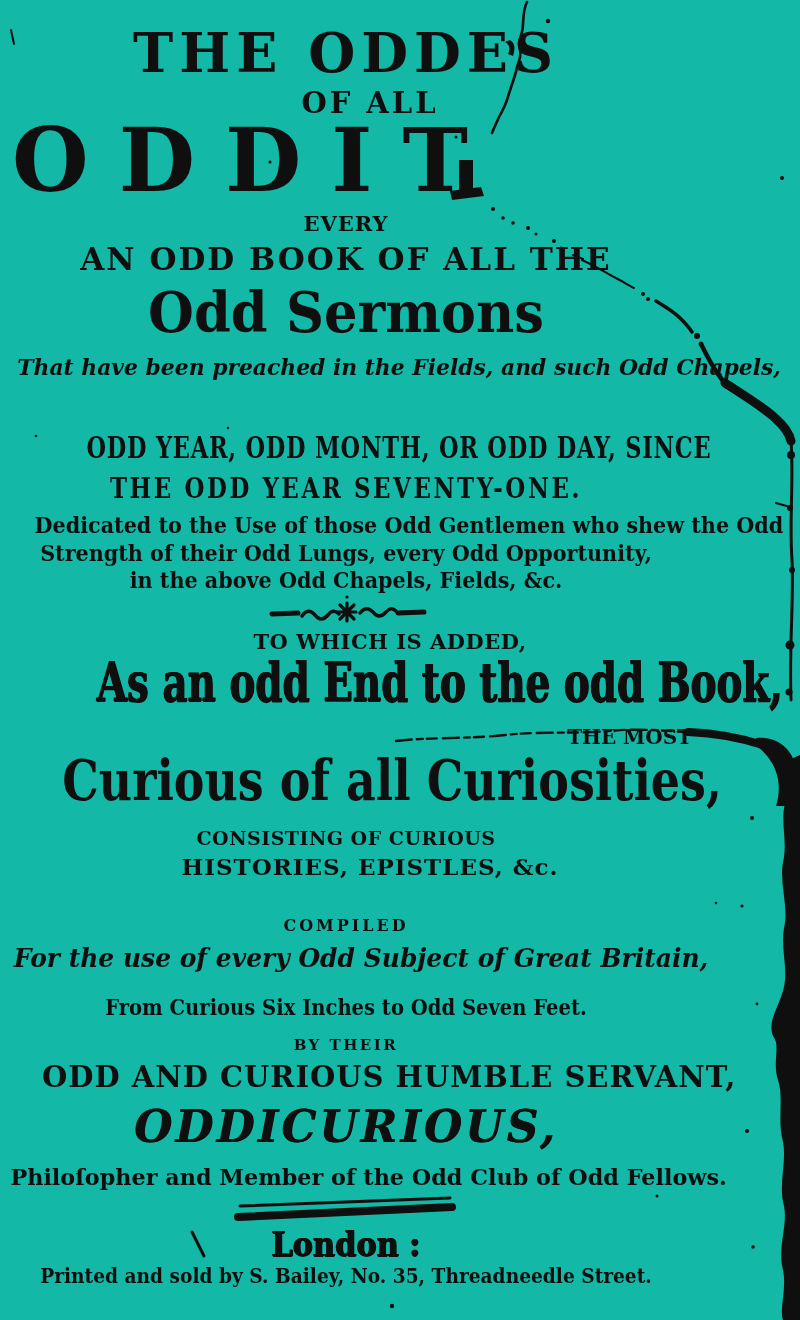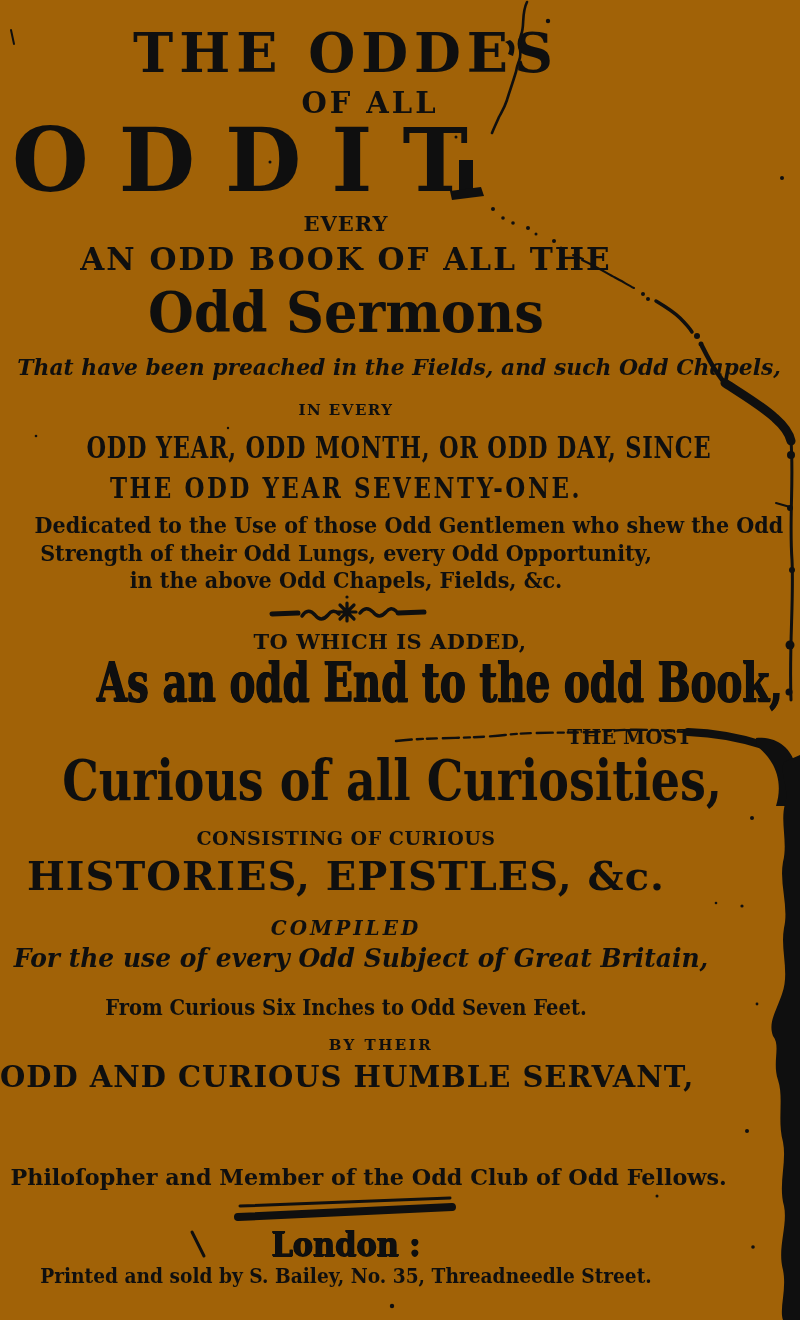--- a/index.html
+++ b/index.html
@@ -1,19 +1,19 @@
 <!DOCTYPE html>
 <html><head>
 <meta charset="utf-8">
 <style>
   html,body{margin:0;padding:0;background:#e8e8e8;}
   .page{
     position:relative;
     width:800px;height:1320px;
-    background:#a16207;
+    background:#14b8a6;
     color:#0f0f0f;
     font-family:"DejaVu Serif","Liberation Serif",serif;
     overflow:hidden;
   }
   .line{
     position:absolute;left:0;width:692px;
     text-align:center;white-space:nowrap;
     font-weight:bold;line-height:1.1;
   }
   .italic{font-style:italic;}
@@ -33,61 +33,61 @@
   .l-seventy{top:474px;font-size:27px;letter-spacing:3px;transform:scaleX(0.85);}
   .ded{font-size:23px;transform:scaleX(0.9);}
   .l-ded1{top:512px;}
   .l-ded2{top:540px;}
   .l-ded3{top:567px;}
   .l-towhich{top:630px;font-size:21px;letter-spacing:0.5px;padding-left:44px;}
   .l-oddend{top:654px;font-size:54px;line-height:1.05;transform:scaleX(0.72);}
   .l-most{top:726px;font-size:20px;text-align:right;}
   .l-curious{top:752px;font-size:56px;line-height:1;transform:scaleX(0.82);}
   .l-consist{top:828px;font-size:19px;letter-spacing:0.5px;}
-  .l-hist{top:854px;font-size:40px;letter-spacing:1px;}
-  .l-compiled{top:917px;font-size:20px;letter-spacing:3px;font-style:italic;}
+  .l-hist{top:854px;font-size:23px;letter-spacing:1px;padding-left:24px;}
+  .l-compiled{top:917px;font-size:16px;letter-spacing:3px;}
   .l-foruse{top:944px;font-size:26px;transform:scaleX(0.96);}
   .l-inches{top:994px;font-size:23px;transform:scaleX(0.85);}
-  .l-bytheir{top:1037px;font-size:15px;letter-spacing:2.5px;margin-left:35px;}
-  .l-servant{top:1062px;font-size:29px;letter-spacing:1px;}
+  .l-bytheir{top:1037px;font-size:15px;letter-spacing:2.5px;}
+  .l-servant{top:1062px;font-size:29px;letter-spacing:1px;margin-left:42px;}
   .l-oddicur{top:1103px;font-size:44px;letter-spacing:3px;text-shadow:0.5px 0 currentColor;}
   .l-philo{top:1164px;font-size:23px;transform:scaleX(0.97);}
   .l-london{top:1227px;font-size:33px;transform:scaleX(0.92);}
   .l-imprint{top:1265px;font-size:20px;transform:scaleX(0.93);}
   .overlay{position:absolute;left:0;top:0;pointer-events:none;}
 </style>
 </head>
 <body>
 
 <div class="page">
 
   <div class="line l-title1">THE ODDES</div>
   <div class="line l-ofall">OF ALL</div>
   <div class="line l-oddit">ODDIT</div>
   <div class="line l-being">EVERY</div>
   <div class="line l-oddbook">AN ODD BOOK OF ALL THE</div>
   <div class="line l-sermons">Odd Sermons</div>
   <div class="line l-preached italic">That have been preached in the Fields, and such Odd Chapels,</div>
-  <div class="line l-inevery">IN EVERY</div>
   <div class="line l-oddyear">ODD YEAR, ODD MONTH, OR ODD DAY, SINCE</div>
   <div class="line l-seventy">THE ODD YEAR SEVENTY-ONE.</div>
   <div class="line ded l-ded1">Dedicated to the Use of those Odd Gentlemen who shew the Odd</div>
   <div class="line ded l-ded2">Strength of their Odd Lungs, every Odd Opportunity,</div>
   <div class="line ded l-ded3">in the above Odd Chapels, Fields, &amp;c.</div>
   <div class="line l-towhich">TO WHICH IS ADDED,</div>
   <div class="line l-oddend blackletter">As an odd End to the odd Book,</div>
   <div class="line l-most">THE MOST</div>
   <div class="line l-curious">Curious of all Curiosities,</div>
   <div class="line l-consist">CONSISTING OF CURIOUS</div>
   <div class="line l-hist">HISTORIES, EPISTLES, &amp;c.</div>
   <div class="line l-compiled">COMPILED</div>
   <div class="line l-foruse italic">For the use of every Odd Subject of Great Britain,</div>
   <div class="line l-inches">From Curious Six Inches to Odd Seven Feet.</div>
   <div class="line l-bytheir">BY THEIR</div>
   <div class="line l-servant">ODD AND CURIOUS HUMBLE SERVANT,</div>
+  <div class="line l-oddicur italic">ODDICURIOUS,</div>
   <div class="line l-philo">Philoſopher and Member of the Odd Club of Odd Fellows.</div>
   <div class="line l-london blackletter">London :</div>
   <div class="line l-imprint">Printed and sold by S. Bailey, No. 35, Threadneedle Street.</div>
 
   <svg class="overlay" width="800" height="1320" viewBox="0 0 800 1320">
     <g stroke="#0f0f0f" fill="none" stroke-linecap="round">
 
       <g>
         <path d="M272,614 L298,613" stroke-width="5"></path>
         <path d="M302,616 q6,-9 13,-1 q6,8 13,0 q5,-7 11,-1" stroke-width="3.5"></path>

